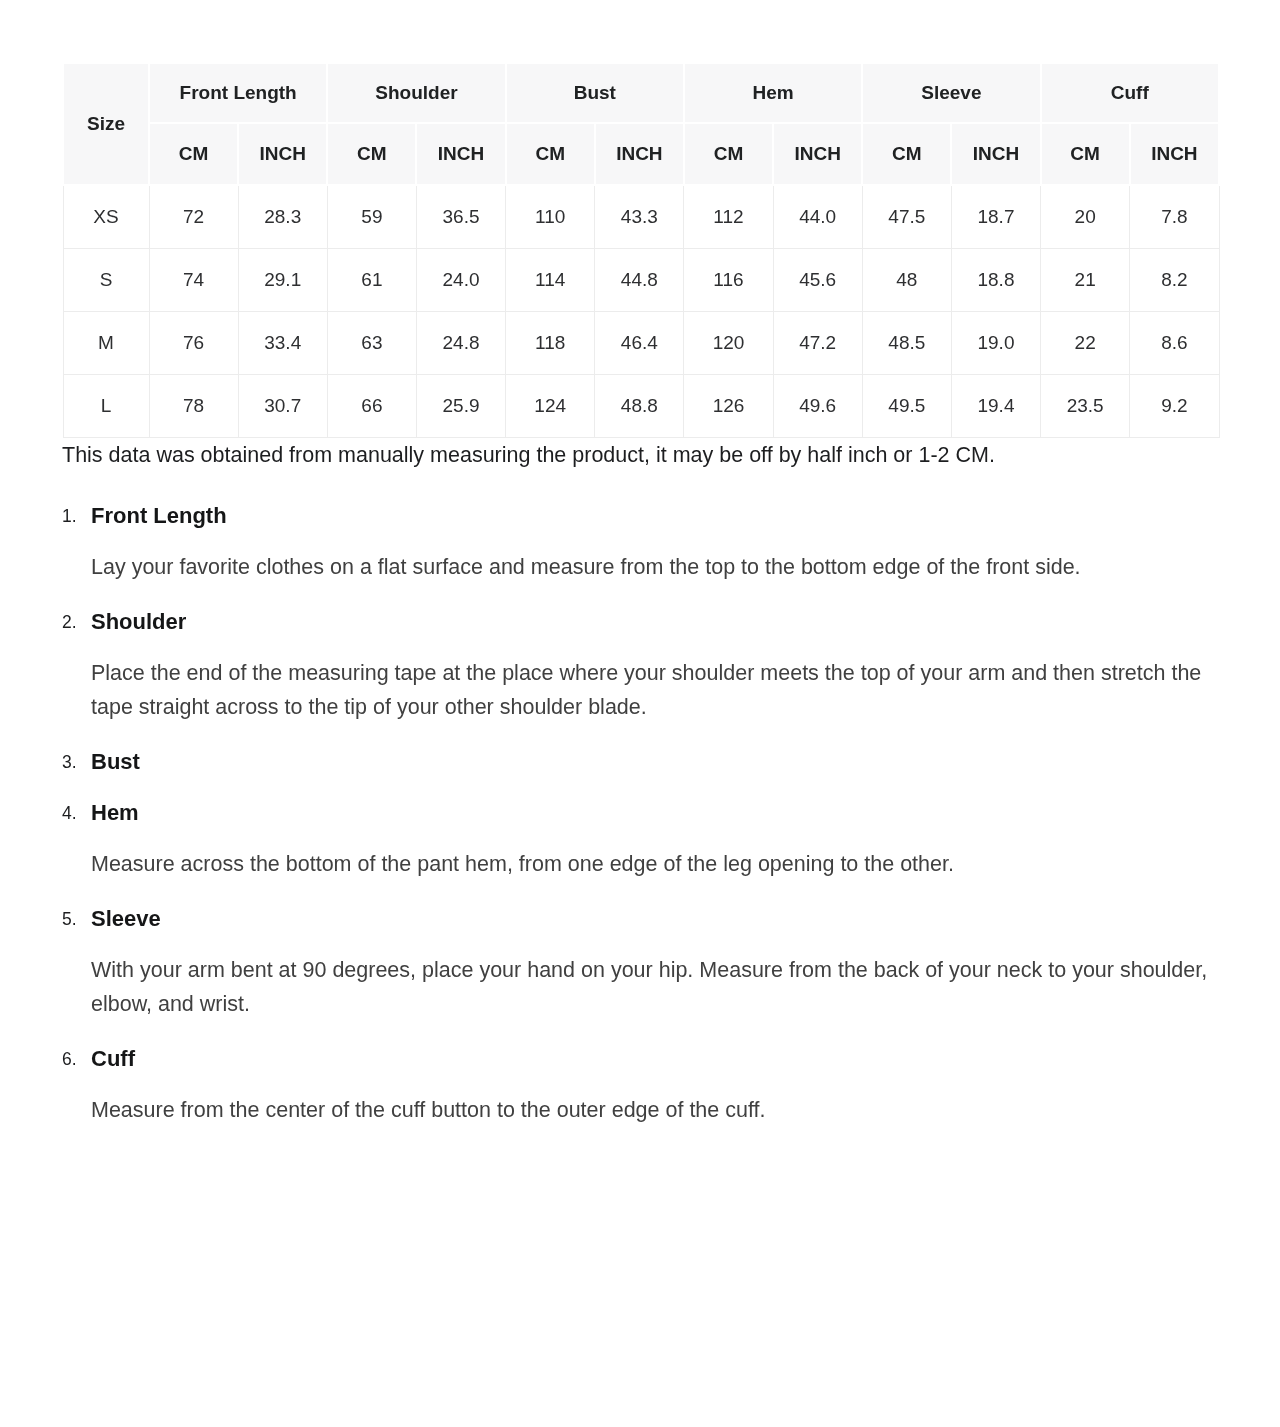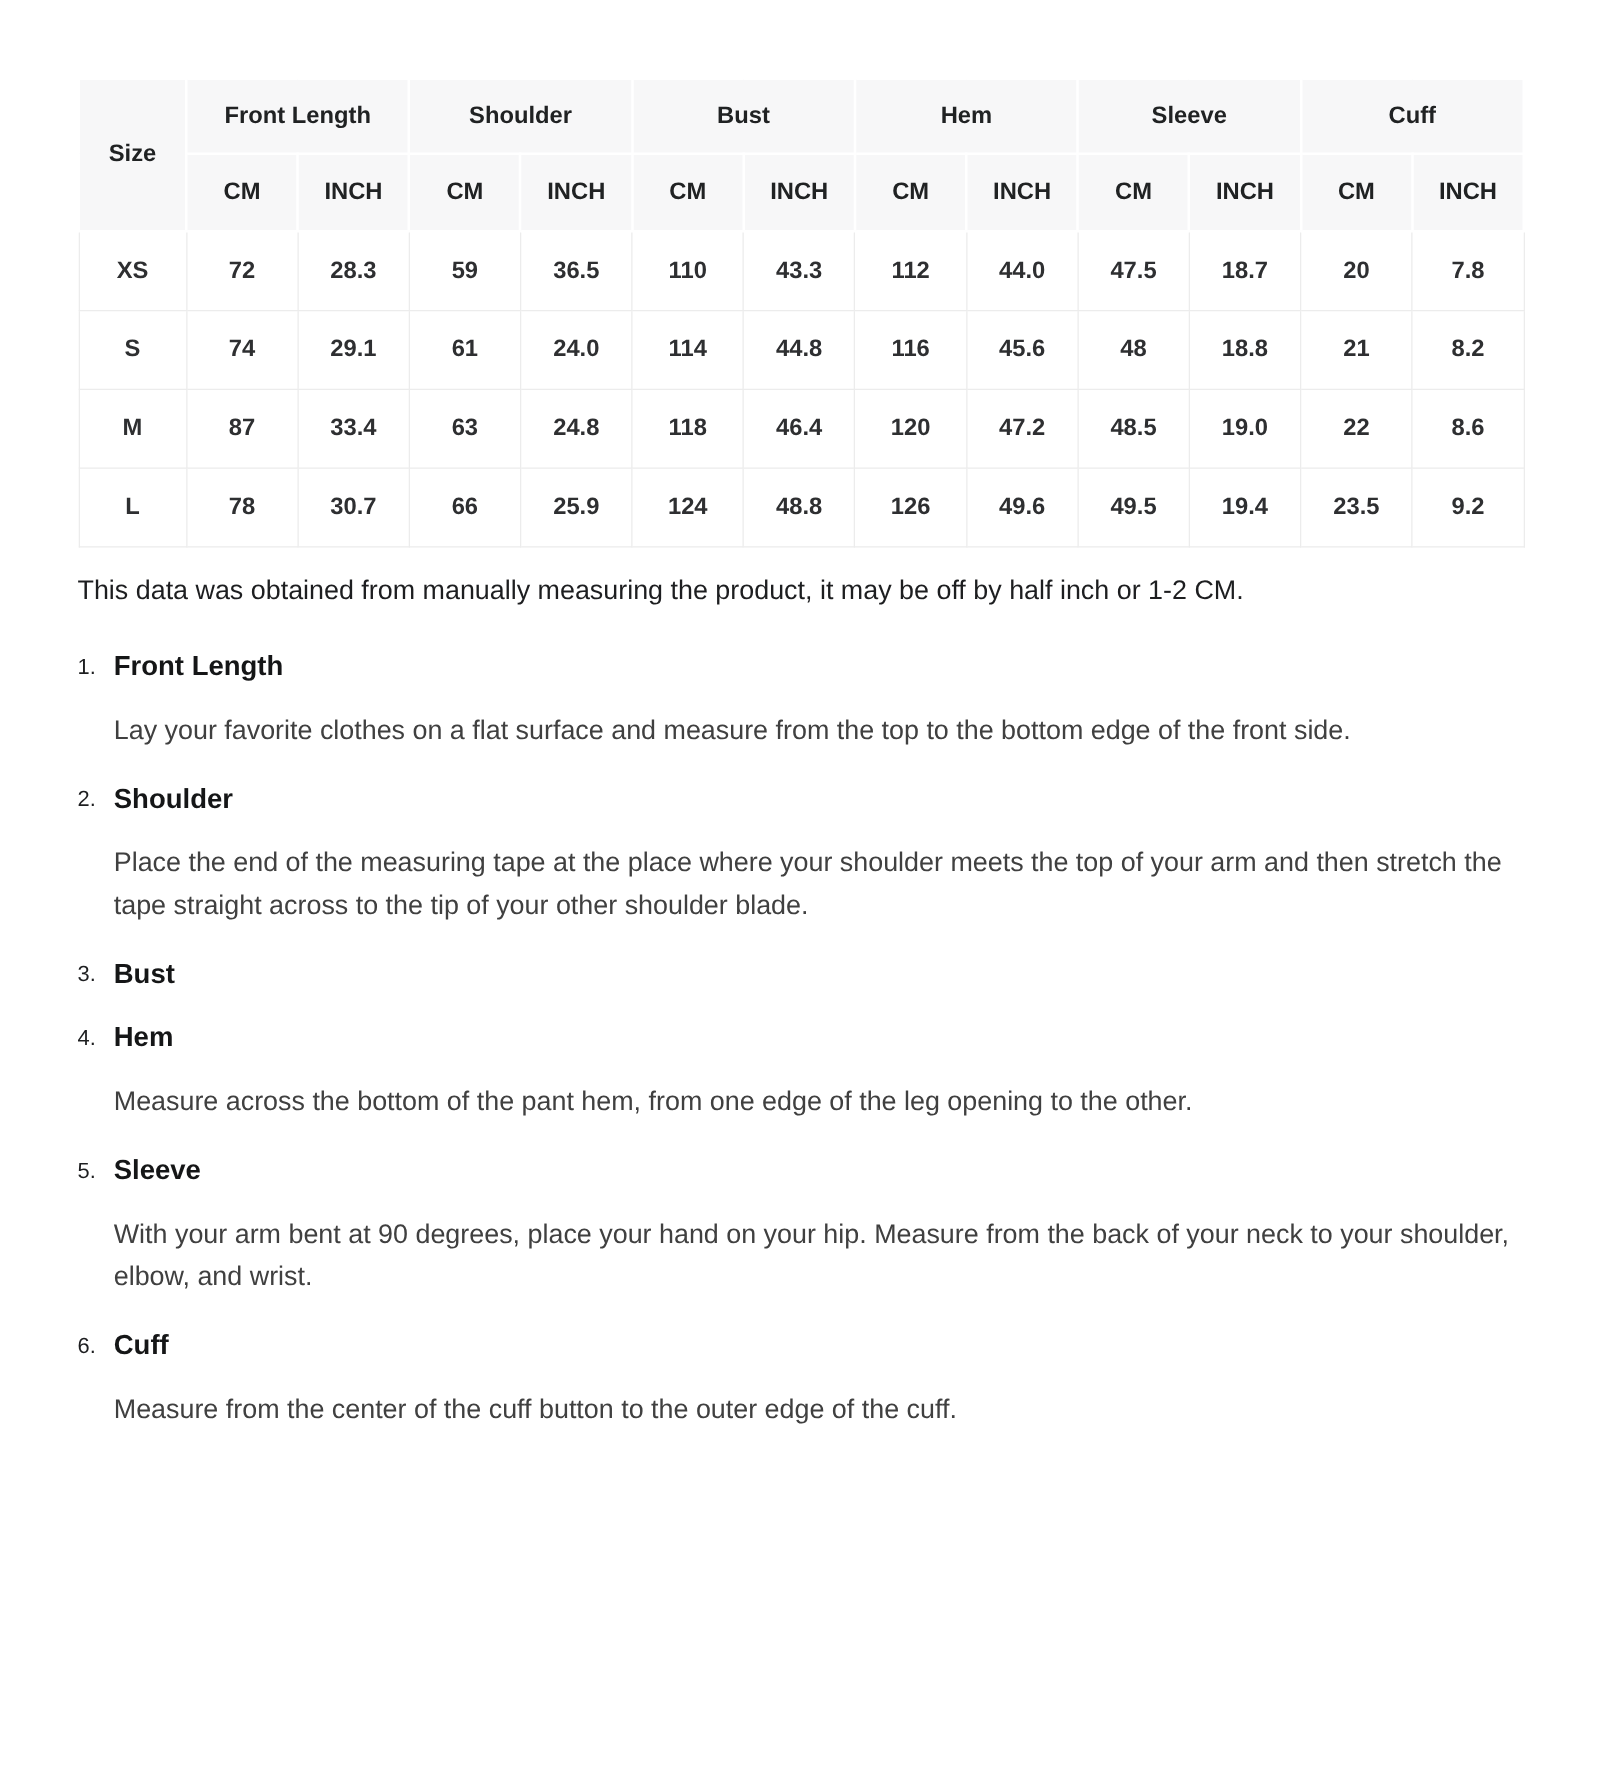--- a/index.html
+++ b/index.html
@@ -32,36 +32,36 @@
     border: 2px solid #ffffff;
     font-weight: 700;
     color: #202223;
   }
   .size-table .size-th { width: 86px; }
   .size-table .group-th { height: 60px; }
   .size-table .unit-th { height: 62px; }
   .size-table tbody td {
     border: 1px solid #ececec;
     height: 63px;
-    font-weight: 700;
+    font-weight: 400;
     color: #2e2f31;
     background: #ffffff;
   }
 
   
   .htm-heading {
     margin-top: 46px;
     font-size: 30px;
     line-height: 34px;
     font-weight: 700;
     color: #151617;
     letter-spacing: 0.2px;
   }
   .htm-intro {
-    margin-top: 17px;
+    margin-top: 0;
     font-size: 21.5px;
     line-height: 34px;
     color: #1d1e20;
     max-width: 1158px;
   }
   ol.steps {
     list-style: none;
     margin-top: 31px;
     max-width: 1158px;
   }
@@ -150,21 +150,21 @@
           <td>44.8</td>
           <td>116</td>
           <td>45.6</td>
           <td>48</td>
           <td>18.8</td>
           <td>21</td>
           <td>8.2</td>
         </tr>
         <tr>
           <td>M</td>
-          <td>87</td>
+          <td>76</td>
           <td>33.4</td>
           <td>63</td>
           <td>24.8</td>
           <td>118</td>
           <td>46.4</td>
           <td>120</td>
           <td>47.2</td>
           <td>48.5</td>
           <td>19.0</td>
           <td>22</td>

